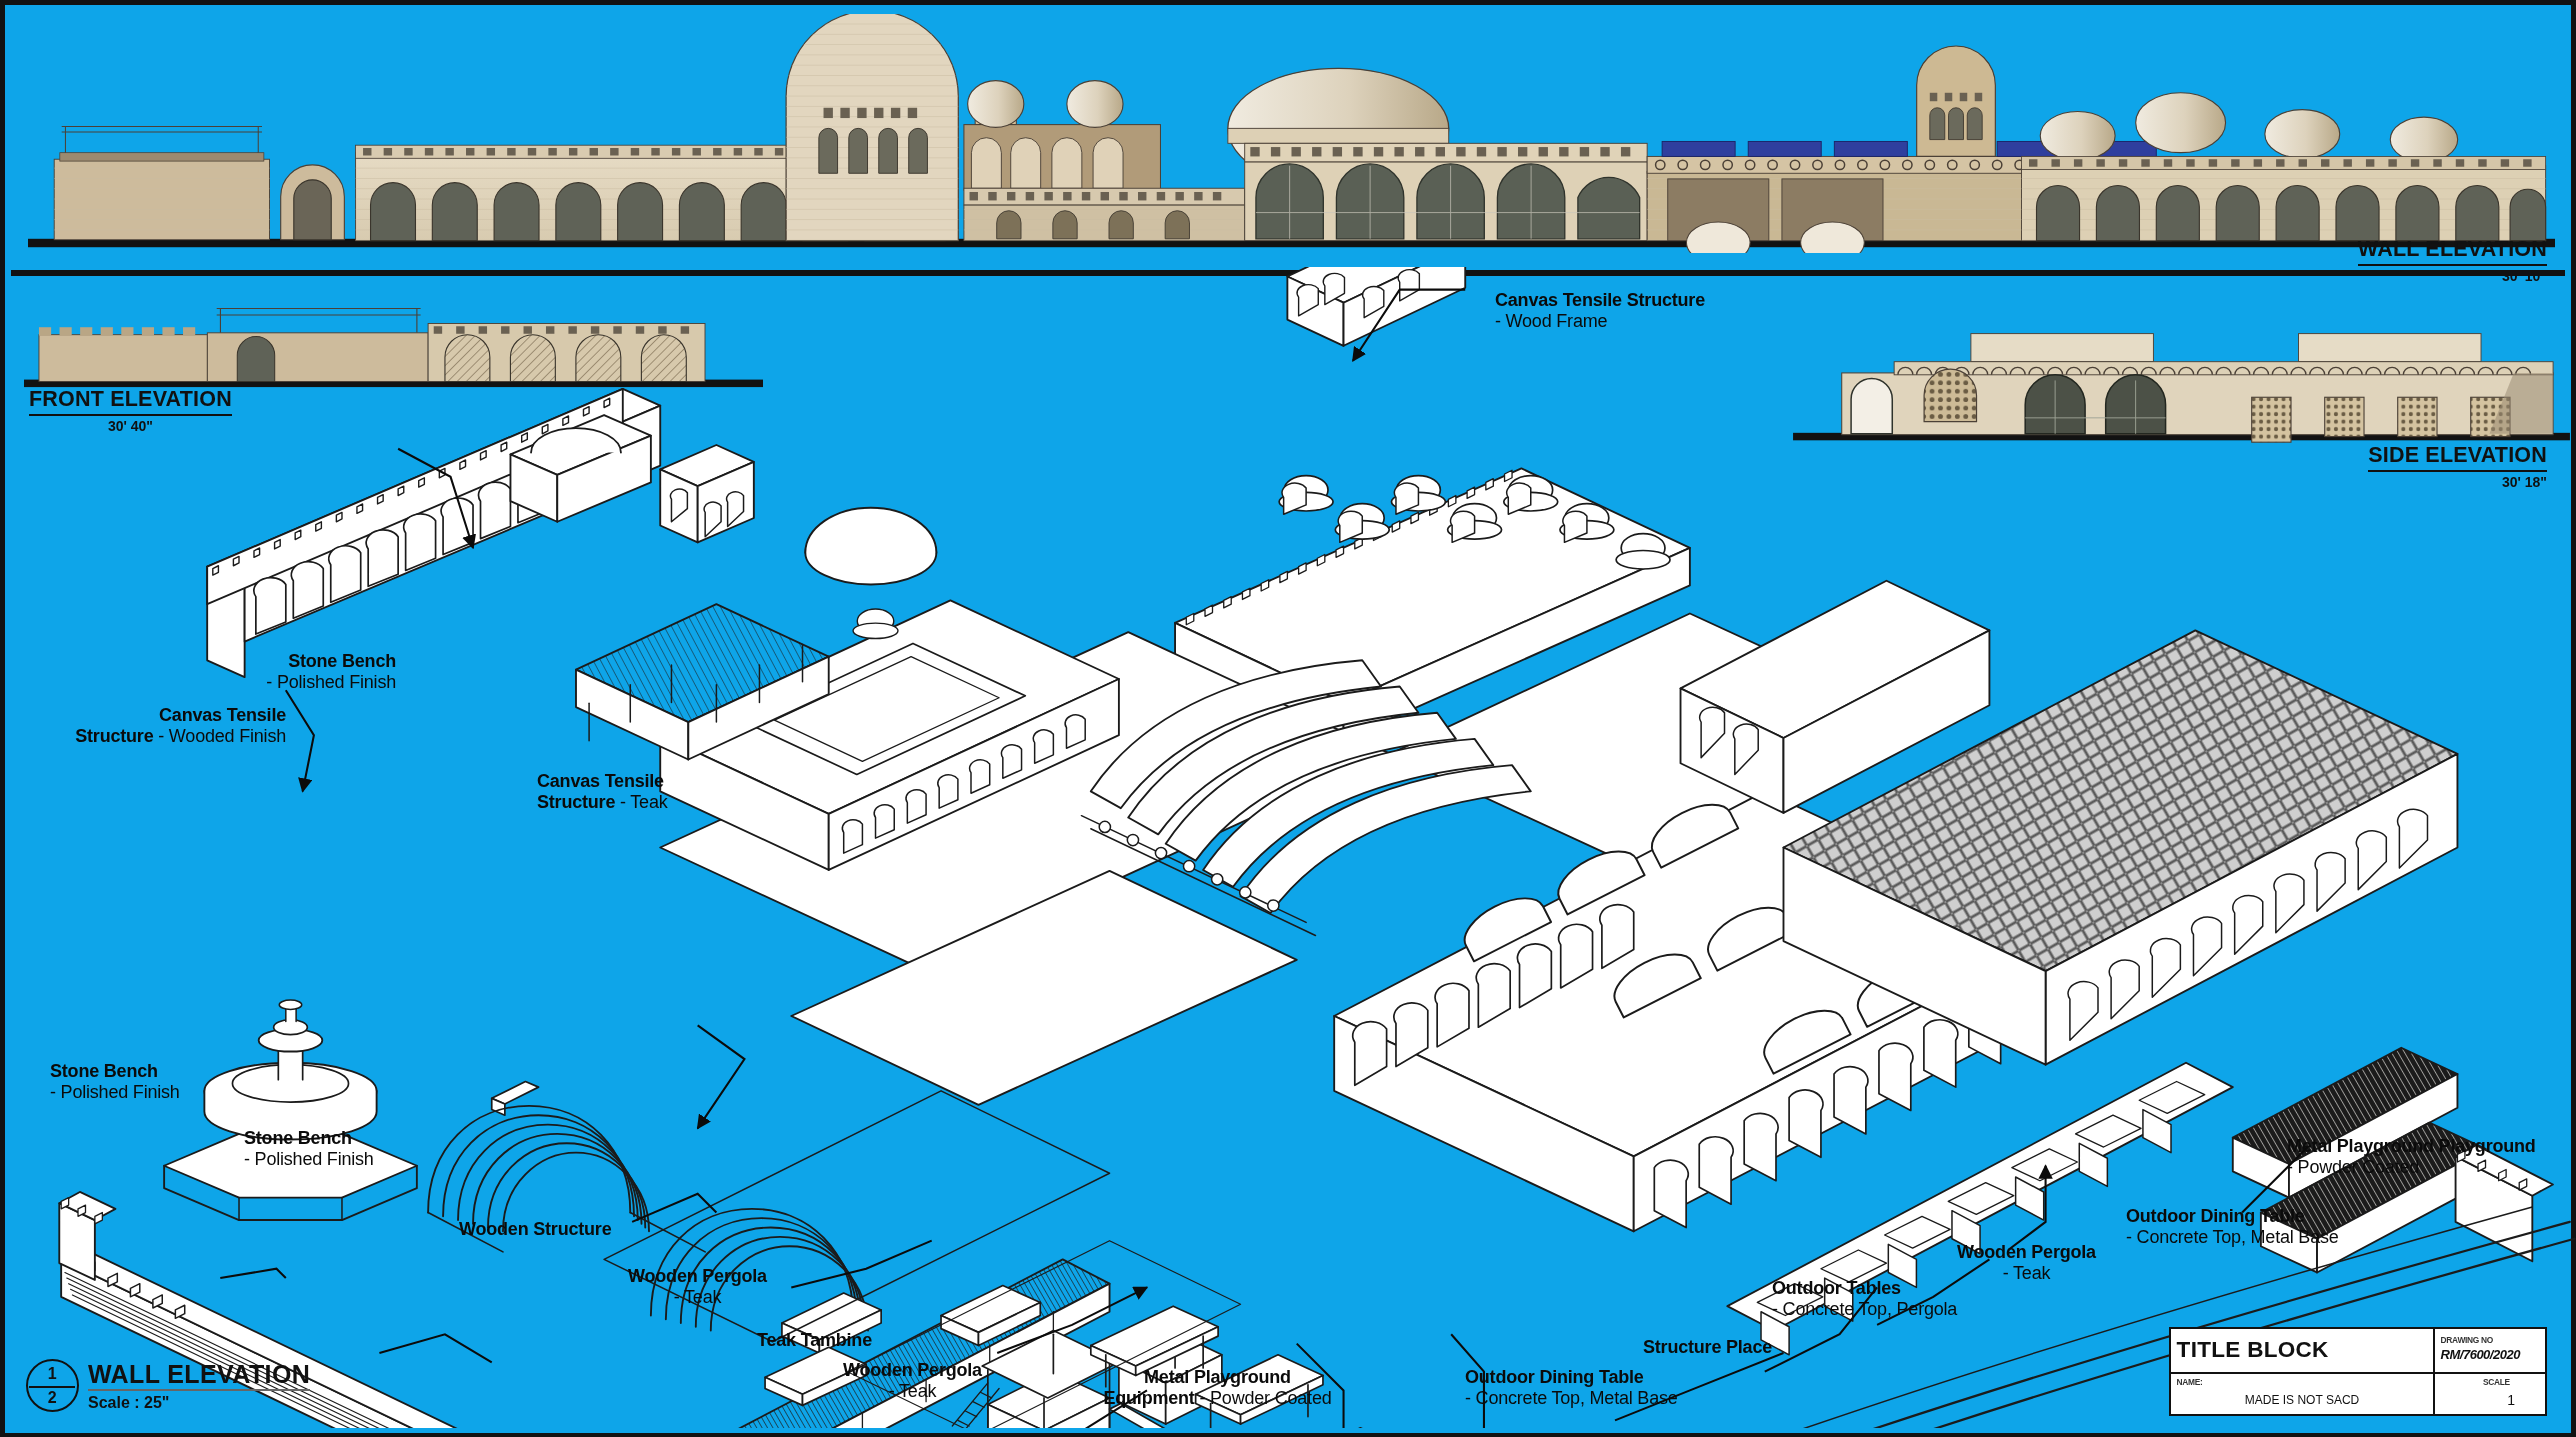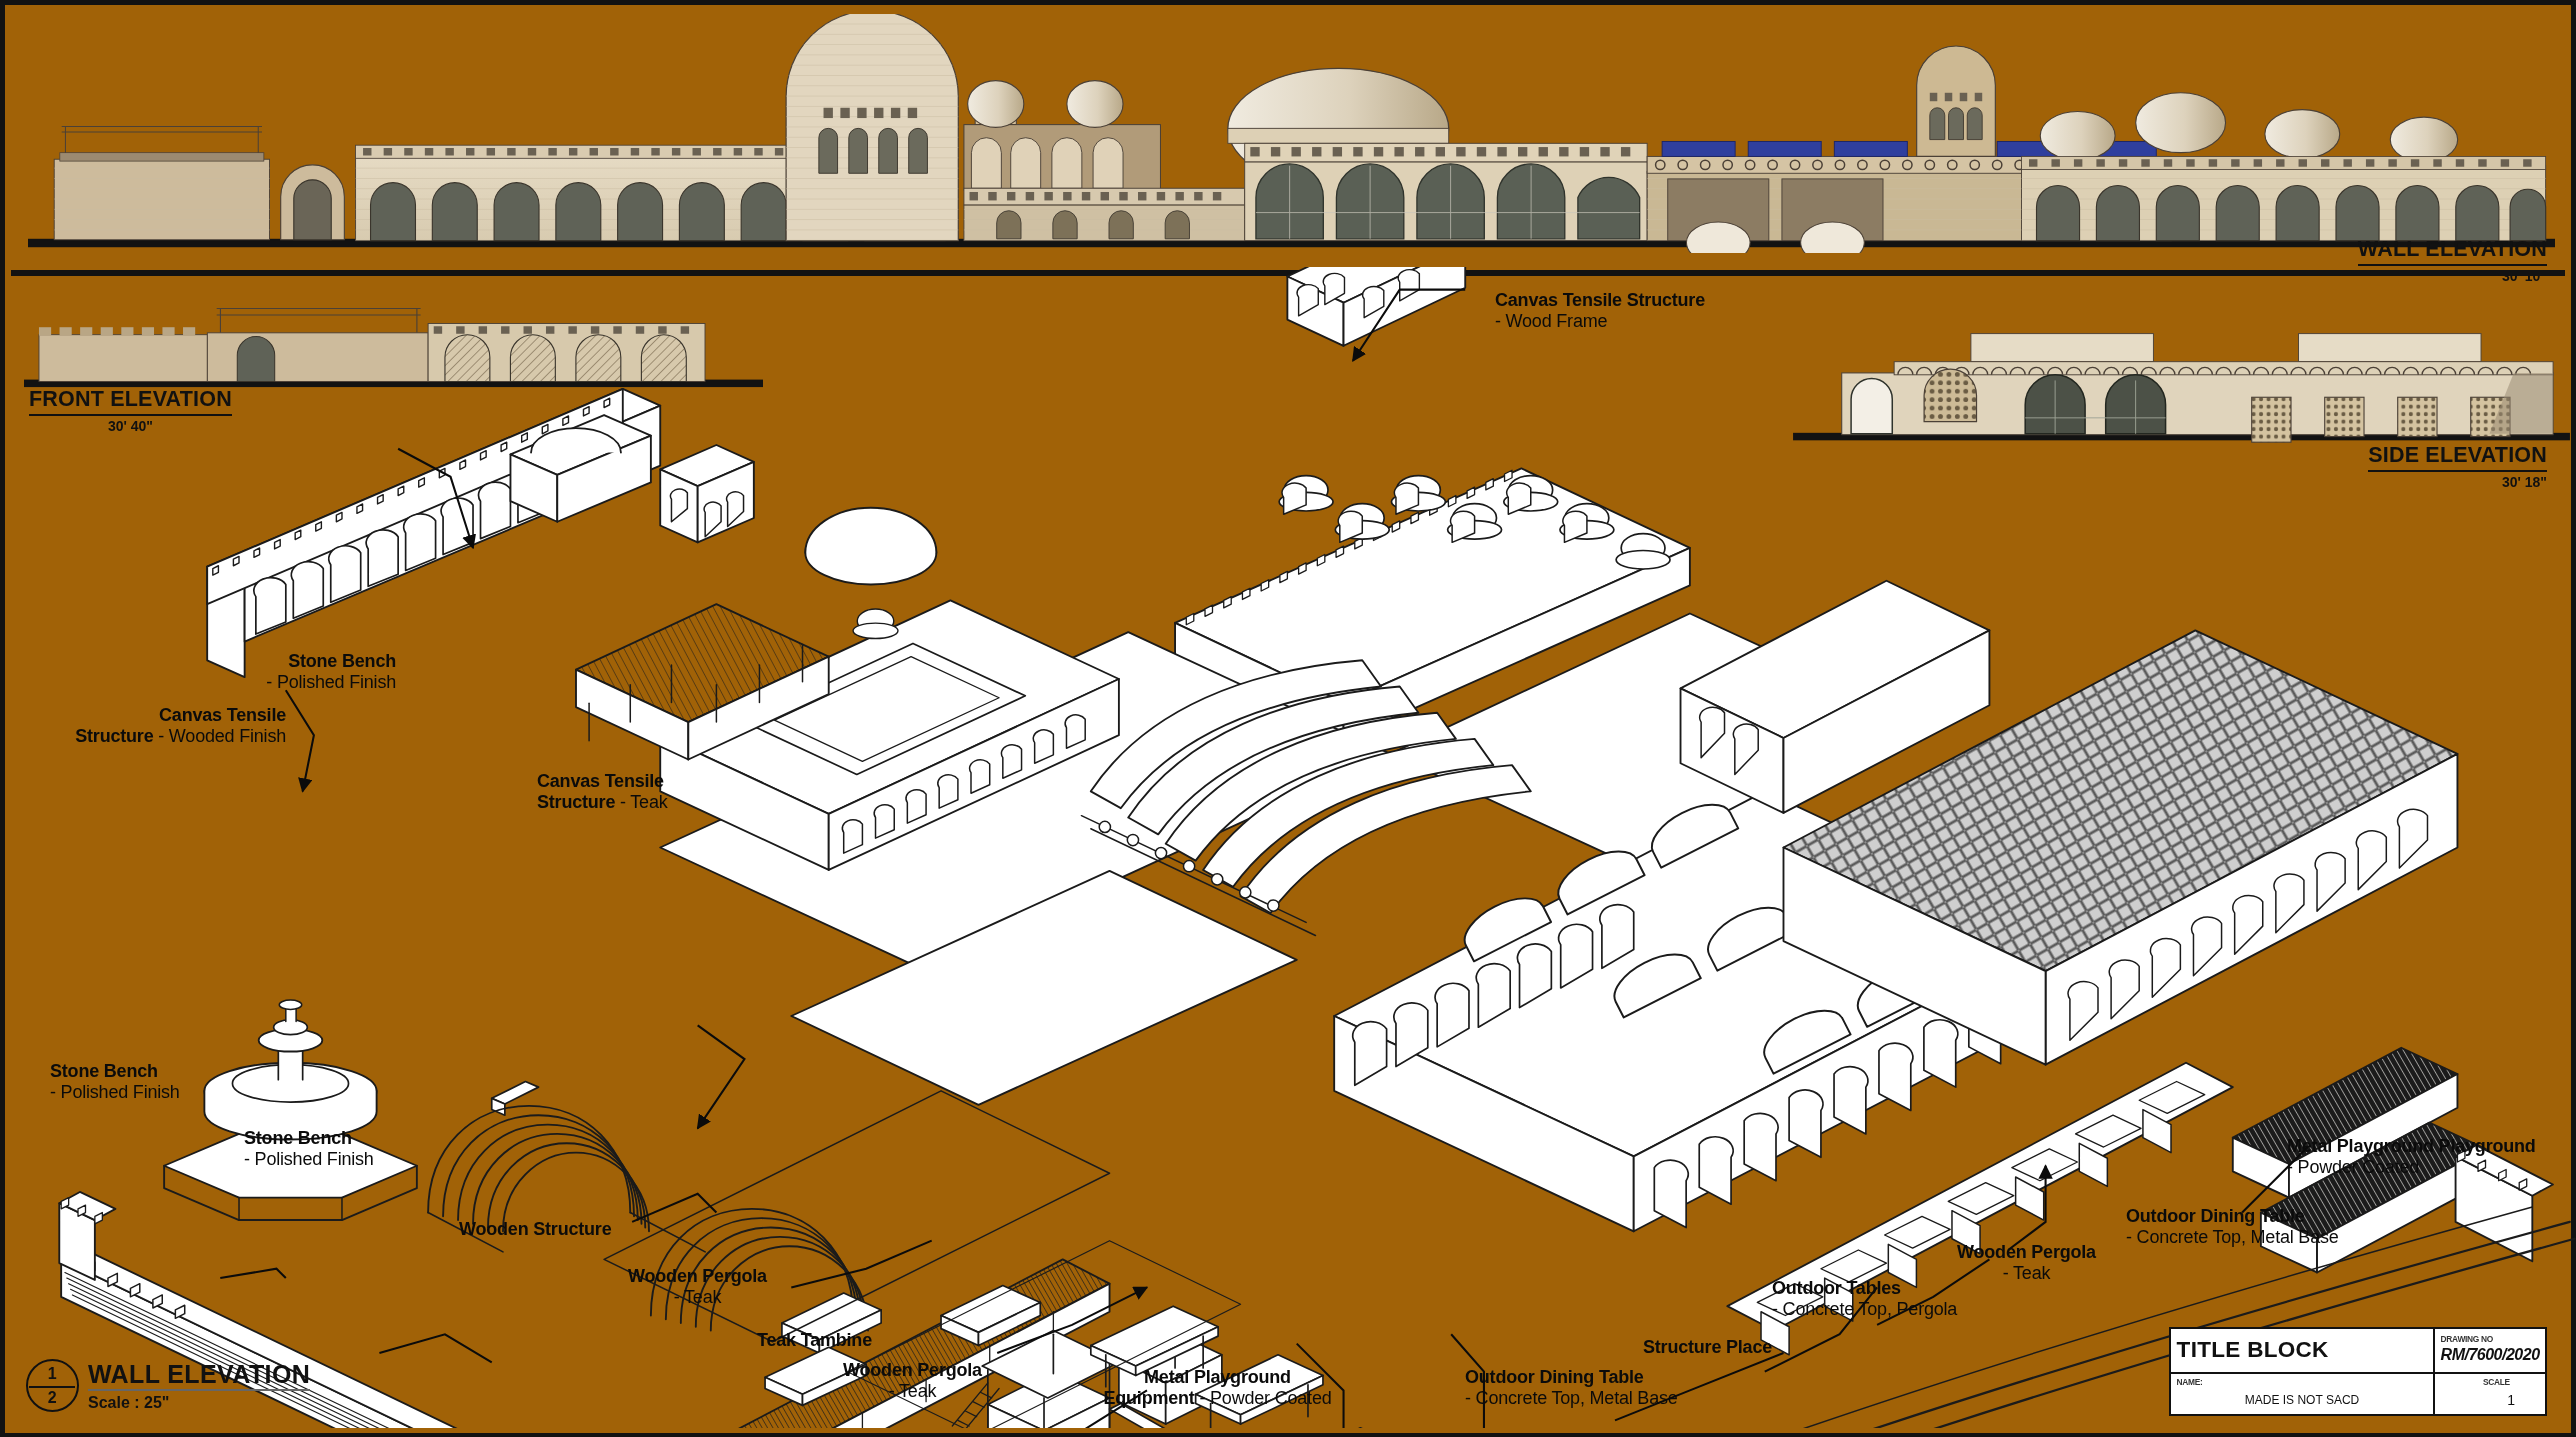--- a/index.html
+++ b/index.html
@@ -6,21 +6,21 @@
   html,body{margin:0;padding:0;background:#fff;}
   body{
     font-family:"Liberation Sans", sans-serif;
     width:2576px;height:1438px;overflow:hidden;position:relative;
     background:#faf9f5;
   }
   #sheet{
     position:absolute;inset:0;
     border:5.6px solid #121212;
     box-sizing:border-box;
-    background:#a16207;
+    background:#0ea5e9;
   }
   .abs{position:absolute;}
   svg{display:block;}
 
   
   .lbl{
     position:absolute;
     font-size:18px;
     line-height:1.18;
     color:#0b0b0b;
@@ -59,21 +59,21 @@
     border:2.8px solid #111;background:#fff;
     display:grid;grid-template-columns:1fr 110px;
     font-size:10.3px;color:#111;
   }
   #title-block .cell{border-right:2.3px solid #111;border-bottom:2.3px solid #111;
     padding:3.7px 5.6px 5.6px 5.6px;position:relative;box-sizing:border-box;}
   #title-block .cell:nth-child(2n){border-right:none;}
   #title-block .cap{font-size:8.4px;font-weight:bold;color:#333;letter-spacing:-0.3px;display:block;
      line-height:1;margin-bottom:2.8px;}
   #tb-title{font-size:22.5px;font-weight:bold;text-align:left;line-height:1.3;letter-spacing:0.3px;}
-  #tb-drawno{font-size:16px;font-style:italic;font-weight:bold;letter-spacing:-0.5px;}
+  #tb-drawno{font-size:13px;font-style:italic;font-weight:bold;letter-spacing:-0.5px;}
   #tb-name{font-size:12px;text-align:center;padding-top:4.7px;}
   #tb-scale{font-size:14px;text-align:center;padding-top:3.7px;}
   .hcell{min-height:45px;display:flex;flex-direction:column;justify-content:center;}
 </style>
 </head>
 <body>
 
 <div id="sheet">
 
   <svg class="abs" style="left:22.5px;top:9.4px;" width="2527" height="239" viewBox="0 0 2700 255">

